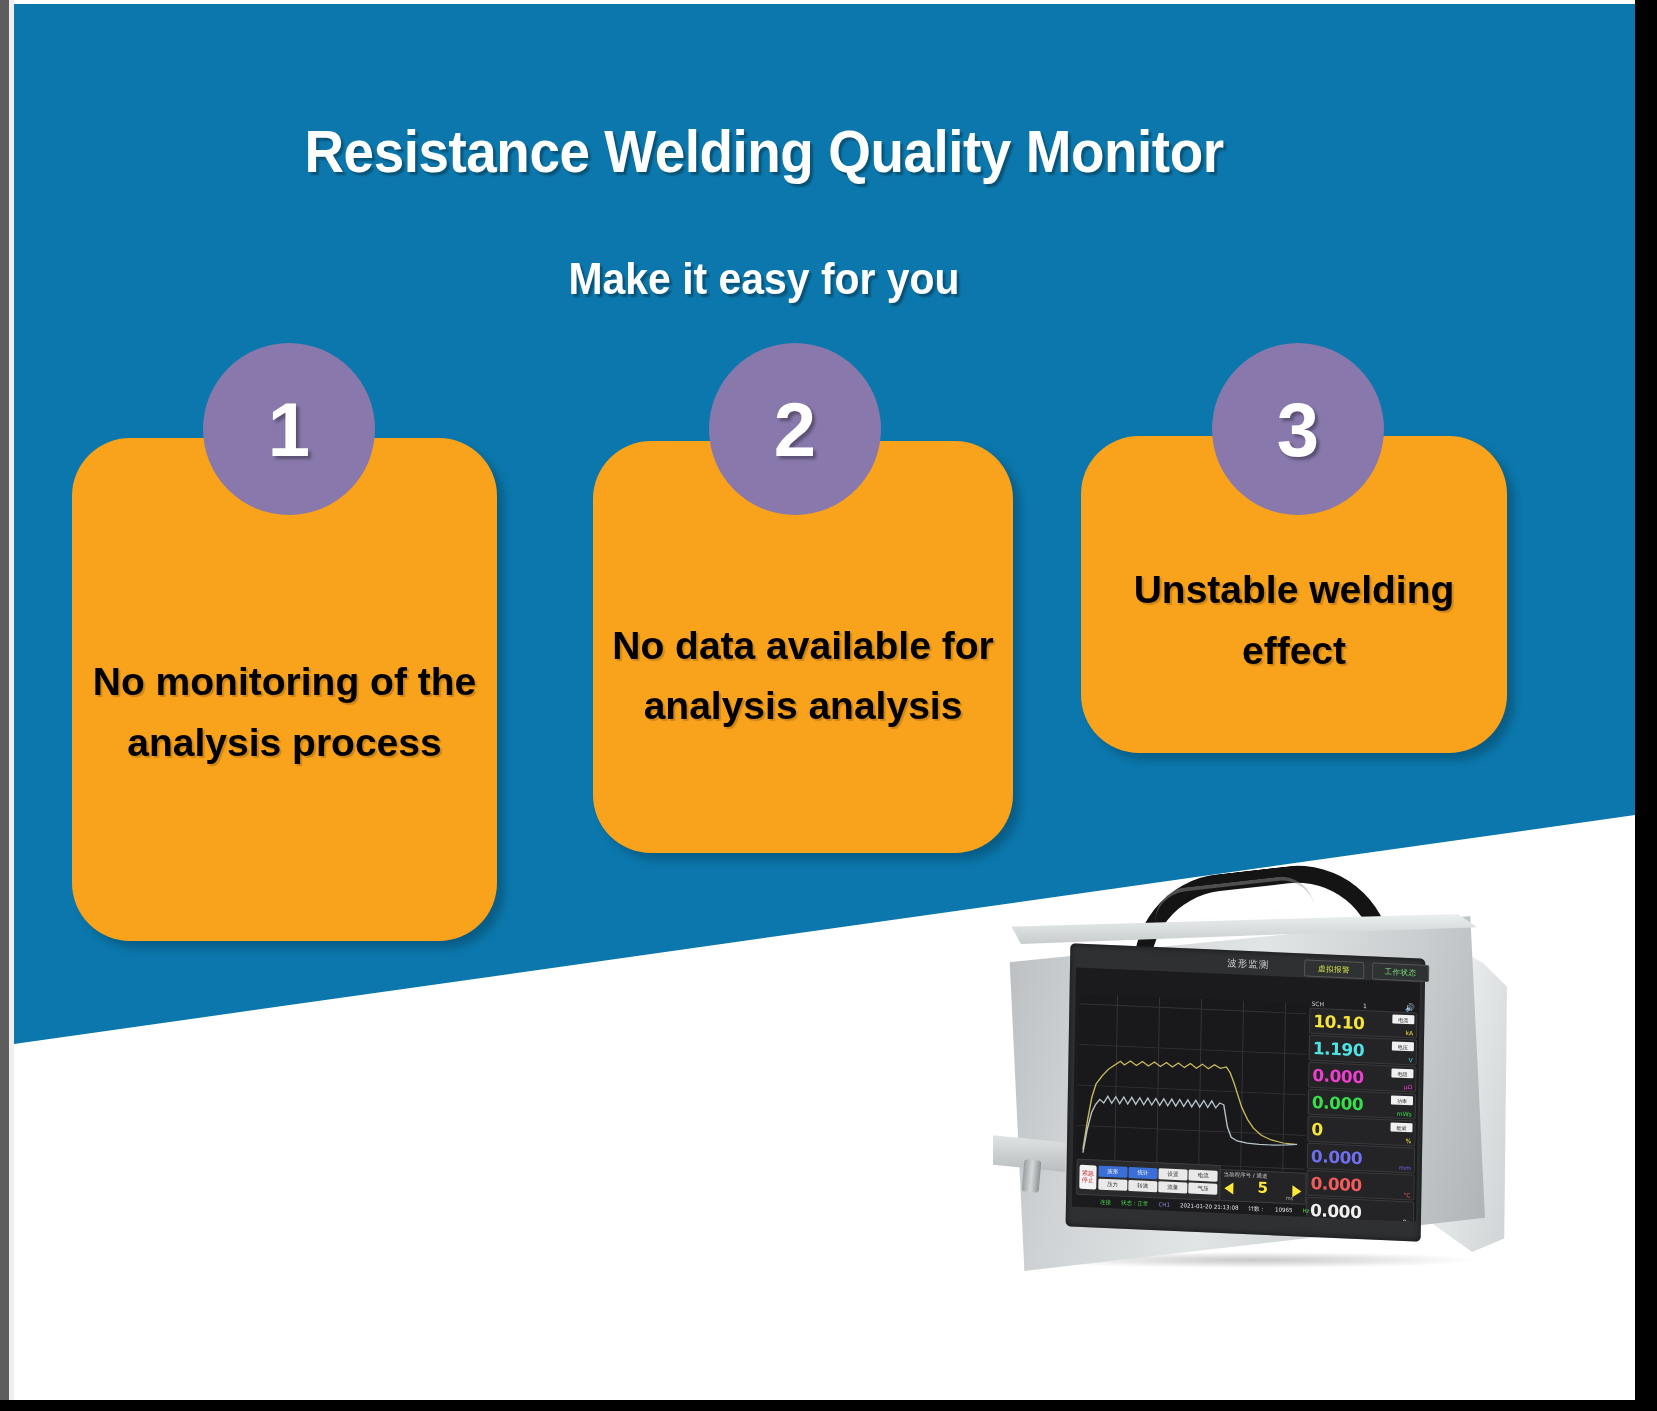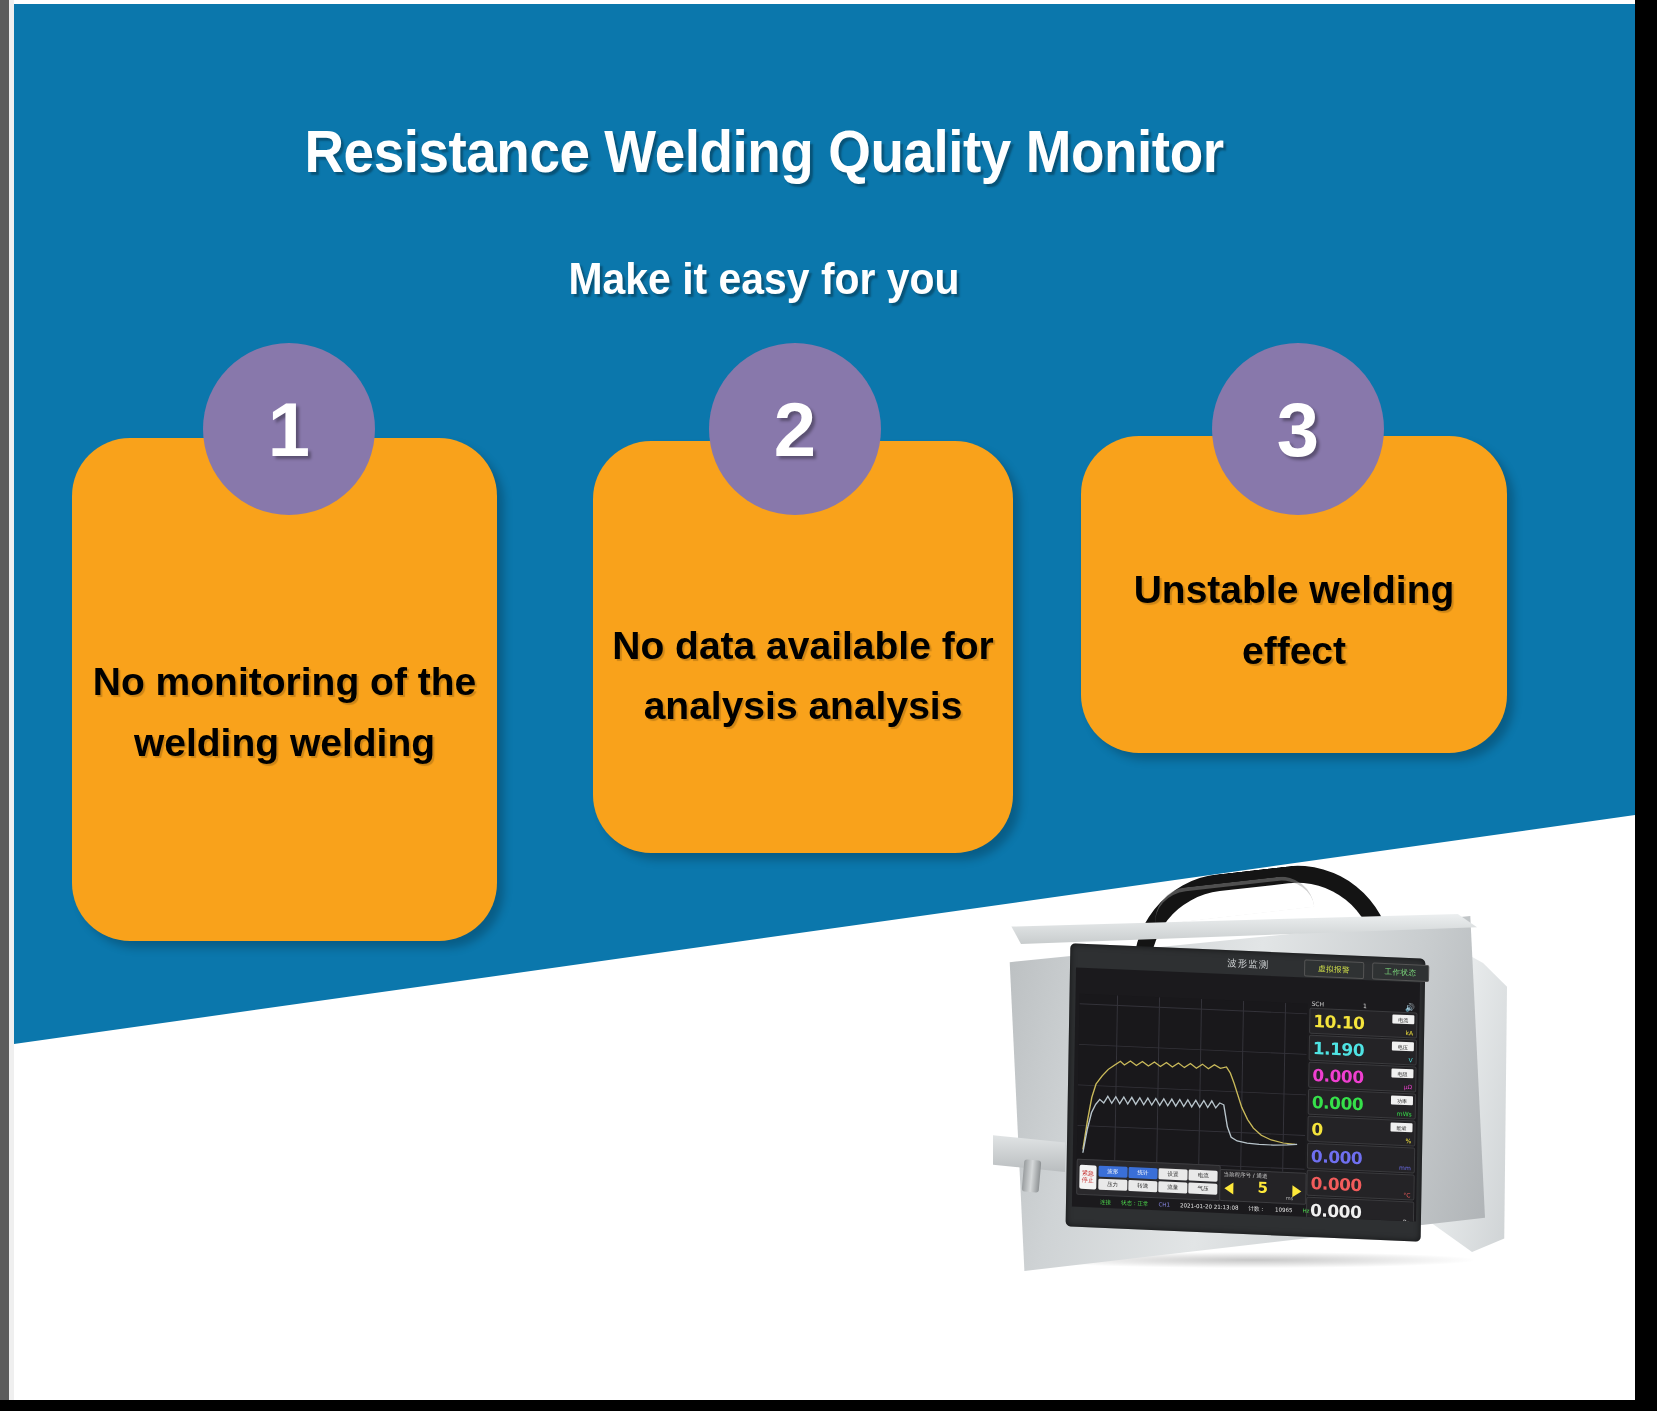--- a/index.html
+++ b/index.html
@@ -263,21 +263,21 @@
   <div class="frame-left-in"></div>
   <div class="frame-right"></div>
   <div class="frame-bottom"></div>
 
   <div class="slide-blue"></div>
 
   <div class="title">Resistance Welding Quality Monitor</div>
   <div class="subtitle">Make it easy for you</div>
 
   <div class="card" id="card1">
-    <div class="card-text">No monitoring of the welding welding</div>
+    <div class="card-text">No monitoring of the analysis process</div>
   </div>
   <div class="numcircle" id="circ1">
     <span>1</span>
   </div>
 
   <div class="card" id="card2">
     <div class="card-text">No data available for analysis analysis</div>
   </div>
   <div class="numcircle" id="circ2">
     <span>2</span>

